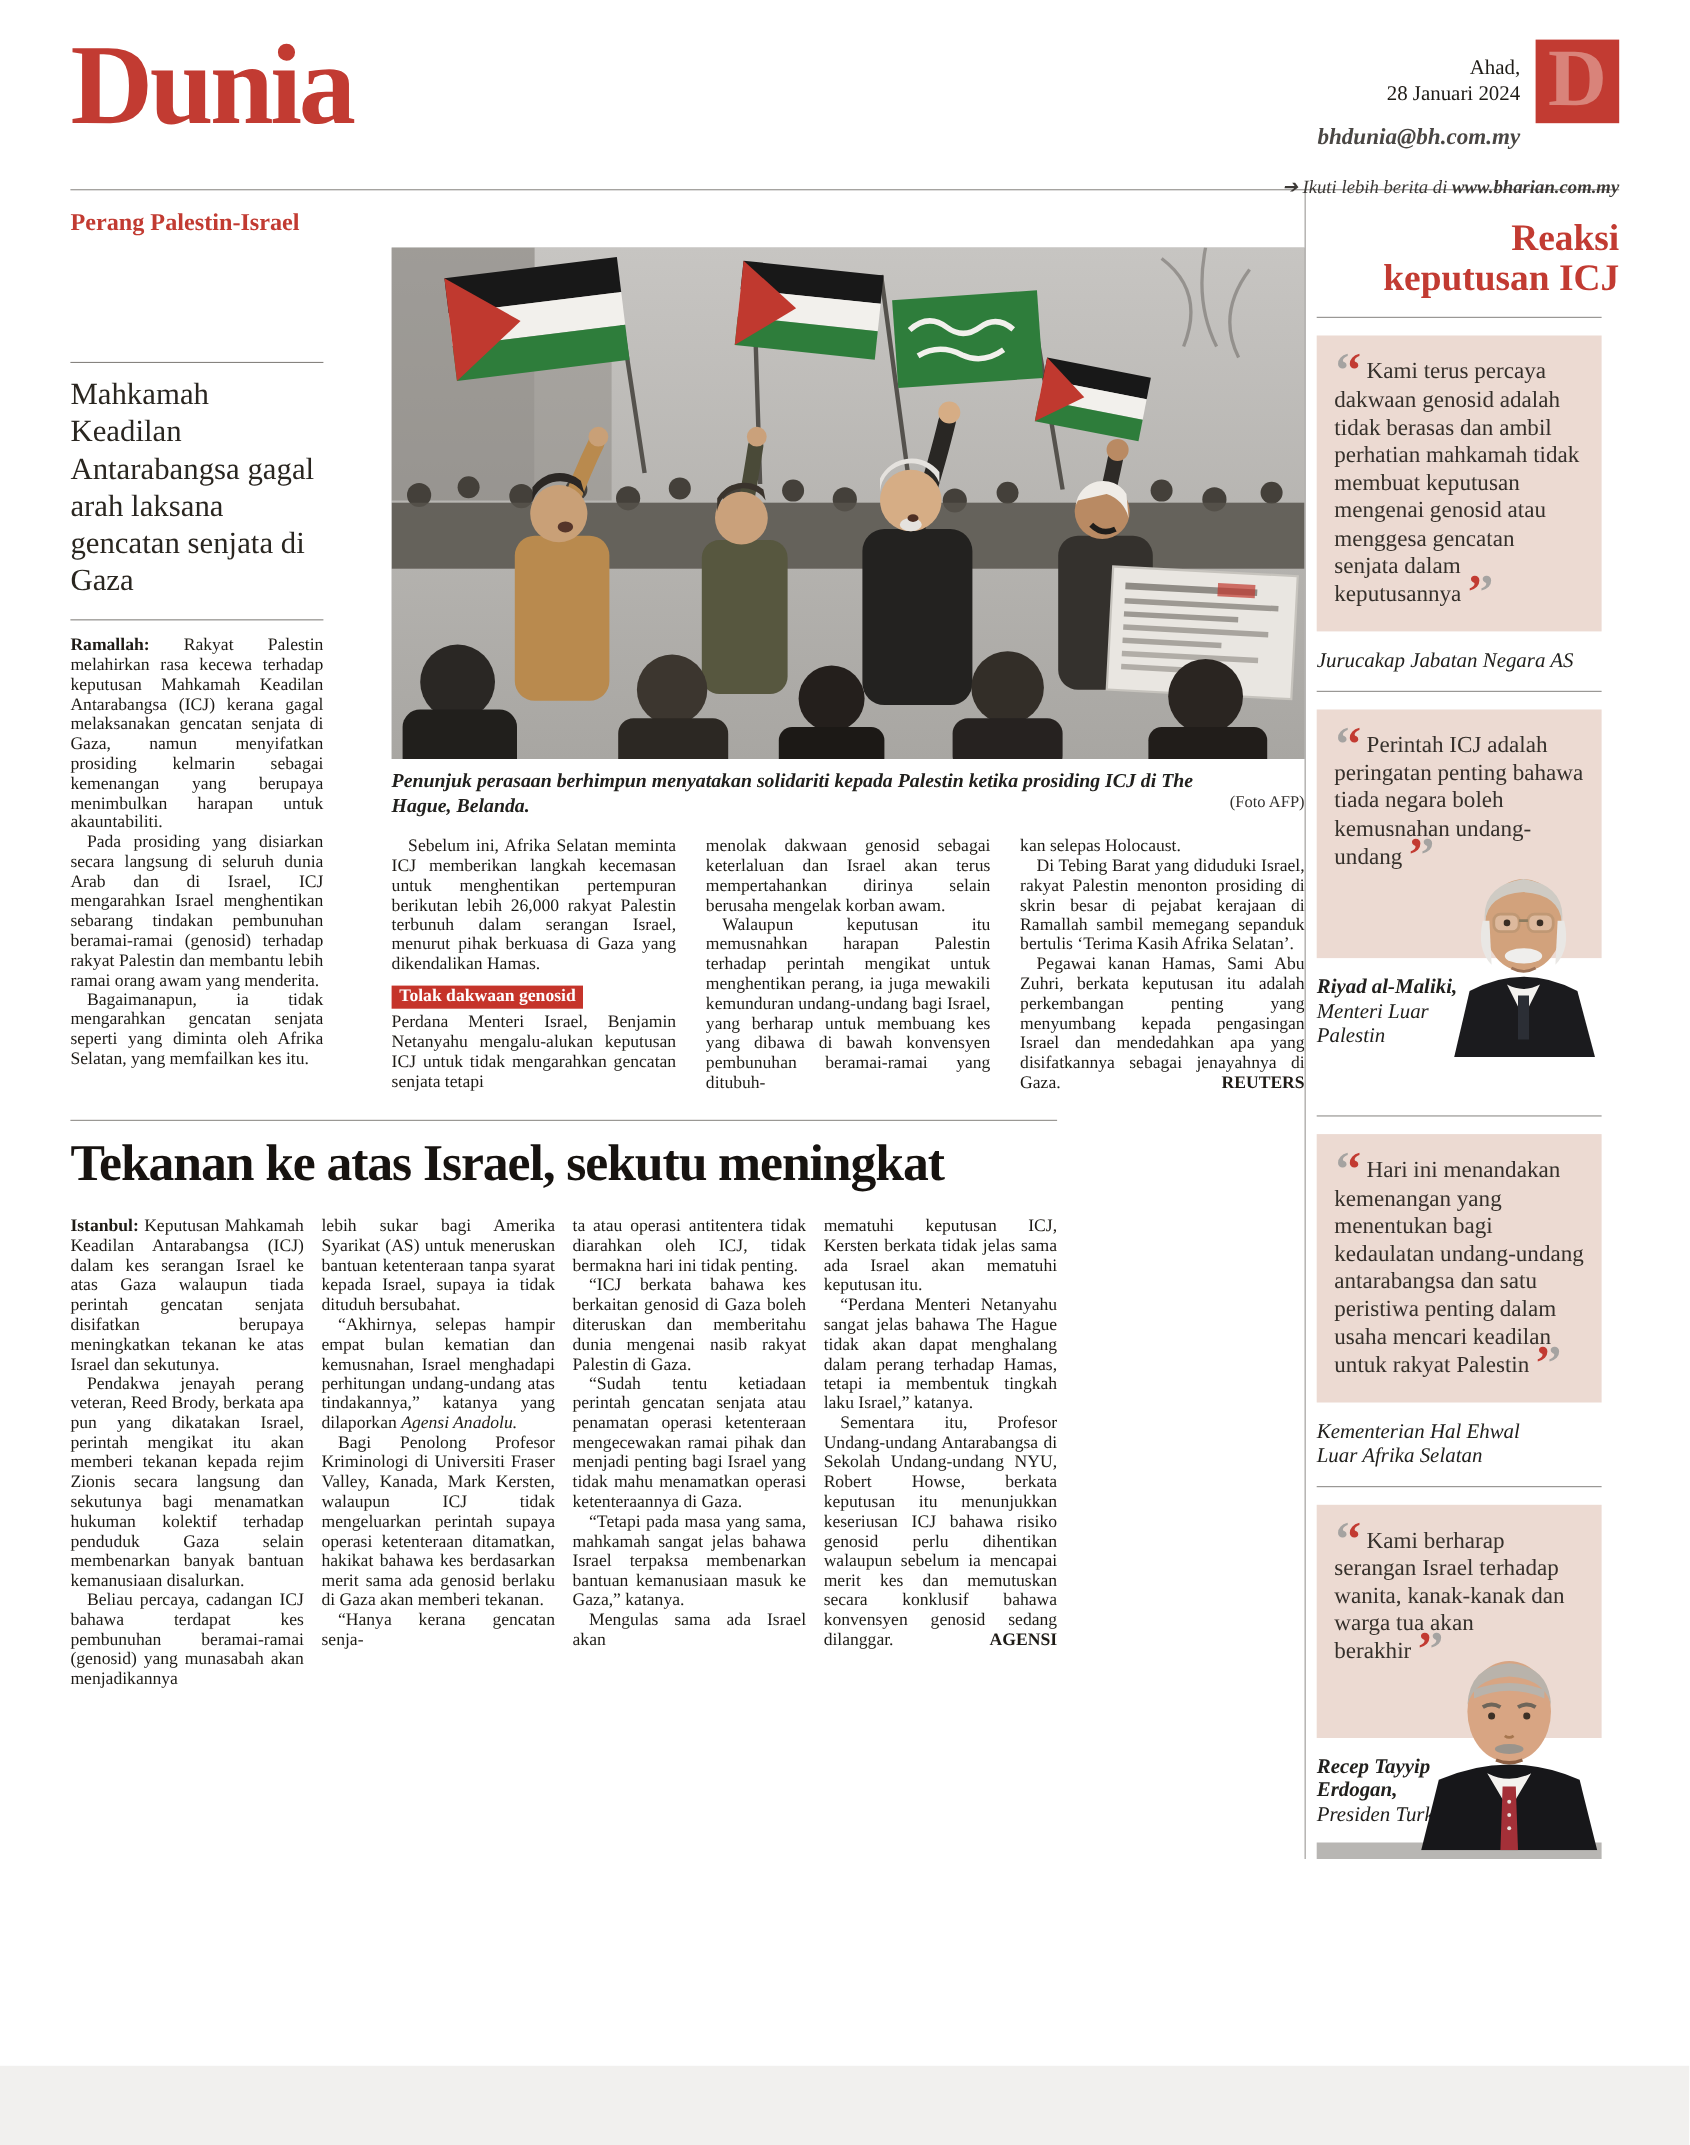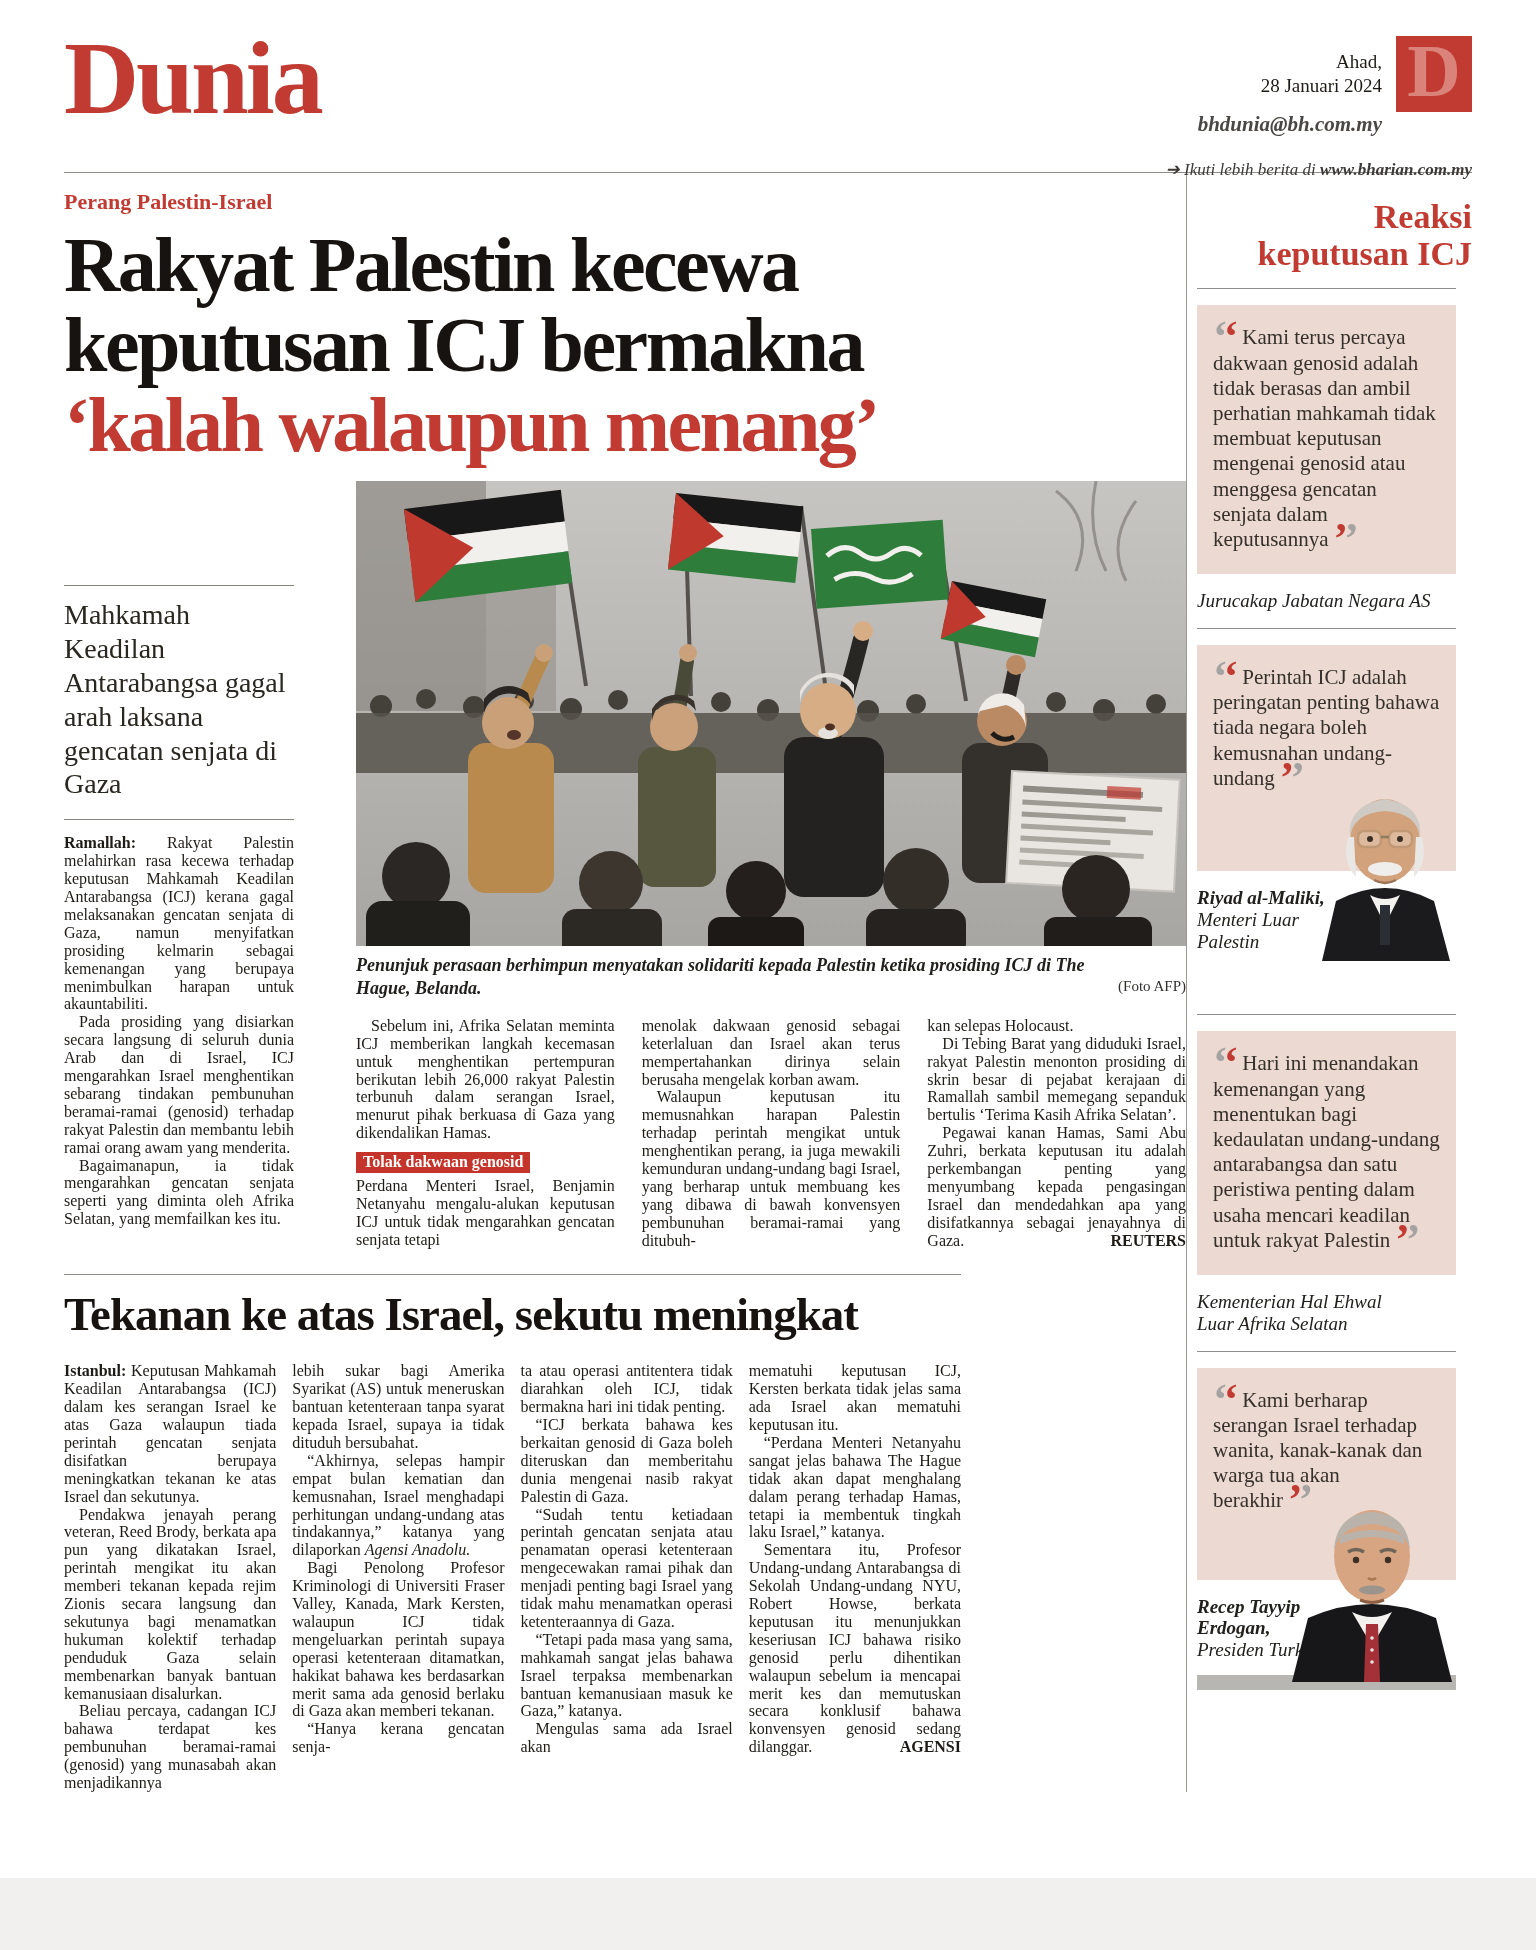--- a/index.html
+++ b/index.html
@@ -103,25 +103,20 @@
         <div class="follow"><span>➔ Ikuti lebih berita di </span><b>www.bharian.com.my</b></div>
       </div>
     </div>
     <div class="toprule"></div>
 
     <div class="layout">
 
       <div class="main">
 
         <div class="kicker">Perang Palestin-Israel</div>
-        <h1 class="headline">
-          <span>Rakyat Palestin kecewa</span>
-          <span>keputusan ICJ bermakna</span>
-          <span class="red">‘kalah walaupun menang’</span>
-        </h1>
 
         <div class="a1body">
           <div class="introcol">
             <div class="srule"></div>
             <div class="standfirst">Mahkamah Keadilan Antarabangsa gagal arah laksana gencatan senjata di Gaza</div>
             <div class="srule"></div>
             <div class="bodytext">
               <p class="lead"><b>Ramallah:</b> <span>Rakyat Palestin melahirkan rasa kecewa terhadap keputusan Mahkamah Keadilan Antarabangsa (ICJ) kerana gagal melaksanakan gencatan senjata di Gaza, namun menyifatkan prosiding kelmarin sebagai kemenangan yang berupaya menimbulkan harapan untuk akauntabiliti.</span></p>
               <p class="ind">Pada prosiding yang disiarkan secara langsung di seluruh dunia Arab dan di Israel, ICJ mengarahkan Israel menghentikan sebarang tindakan pembunuhan beramai-ramai (genosid) terhadap rakyat Palestin dan membantu lebih ramai orang awam yang menderita.</p>
               <p class="ind">Bagaimanapun, ia tidak mengarahkan gencatan senjata seperti yang diminta oleh Afrika Selatan, yang memfailkan kes itu.</p>

